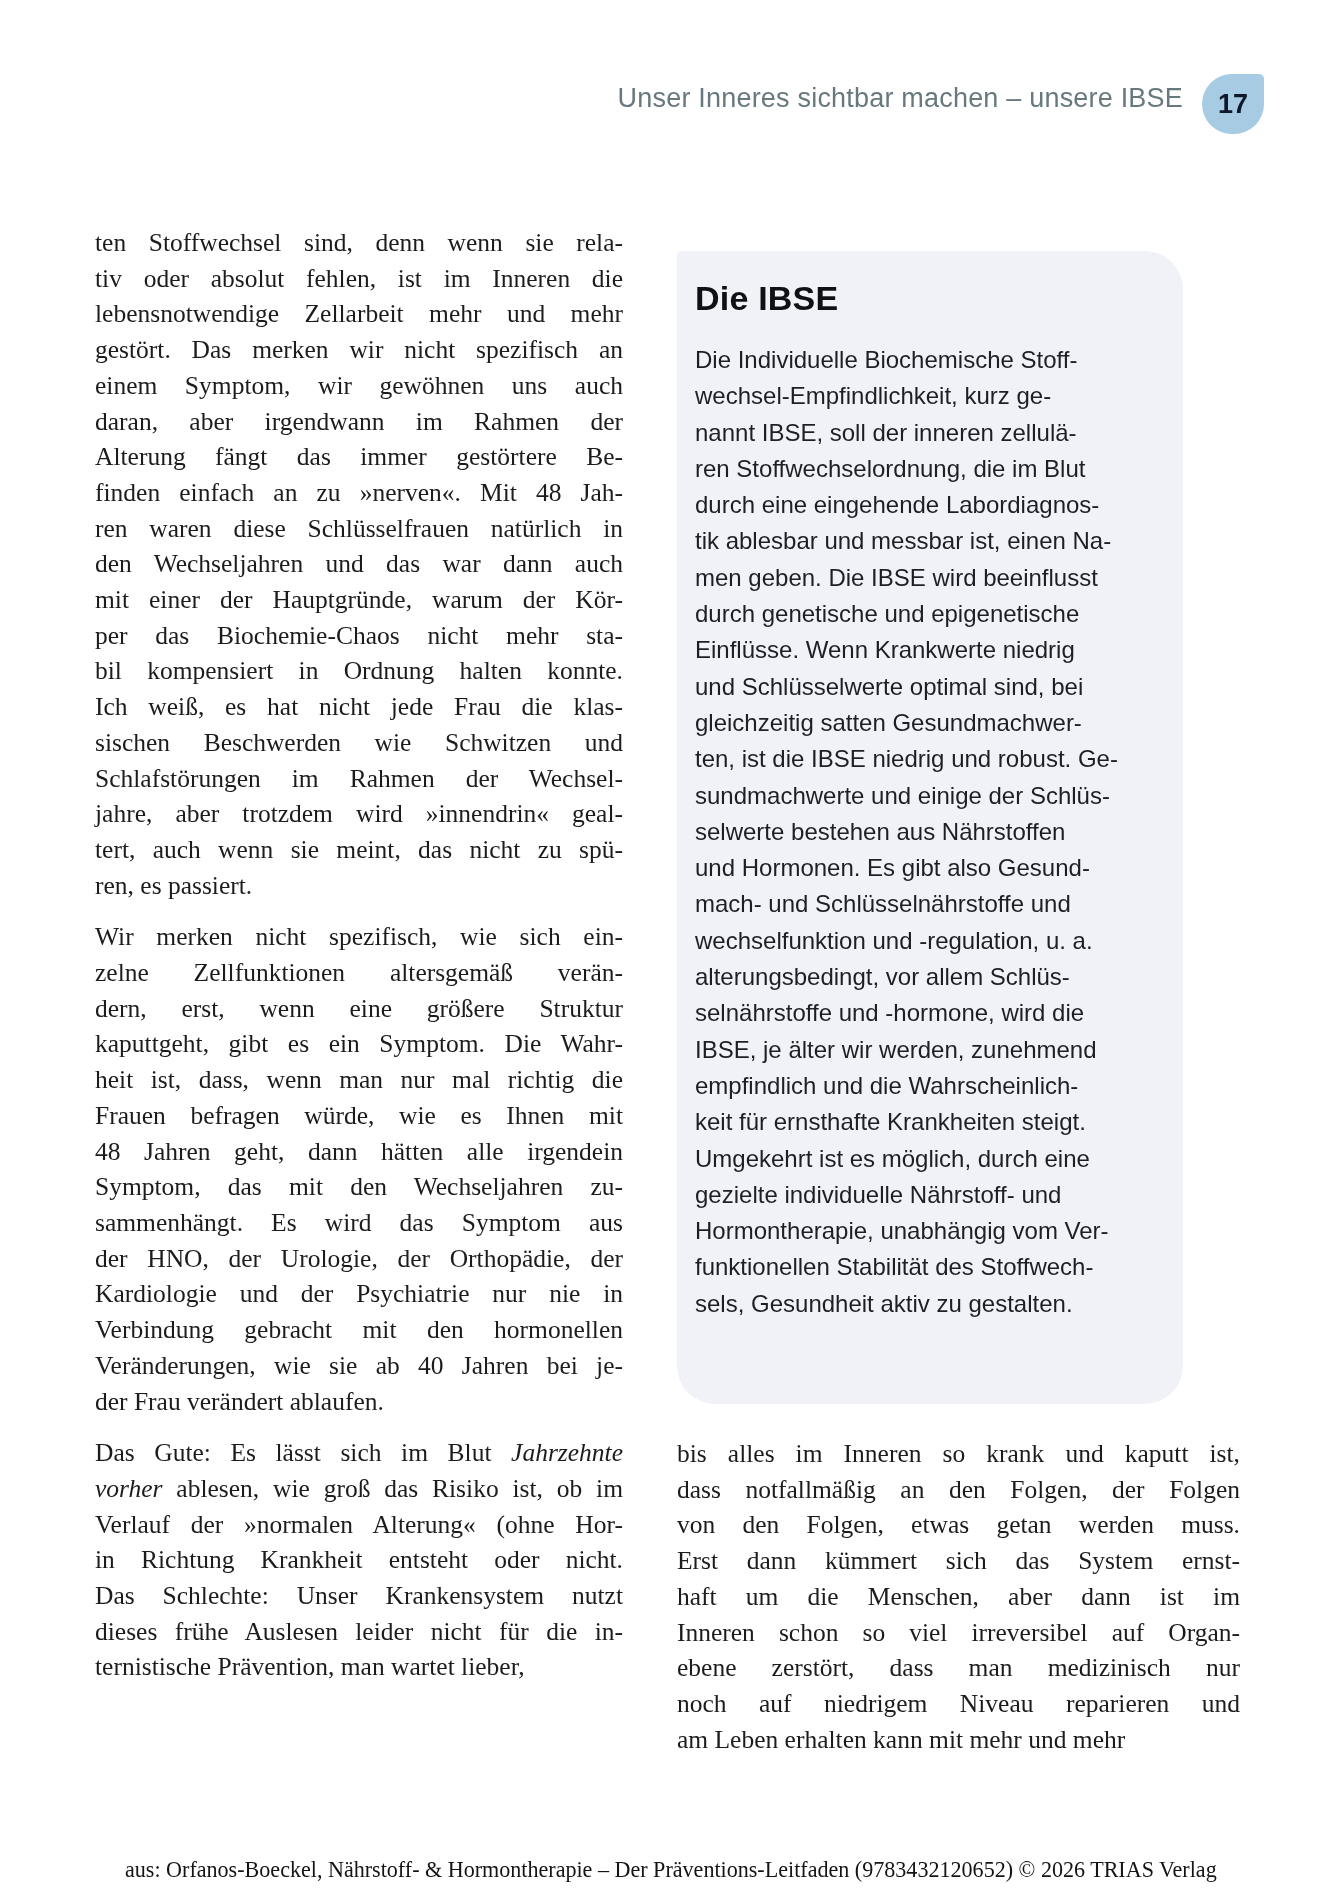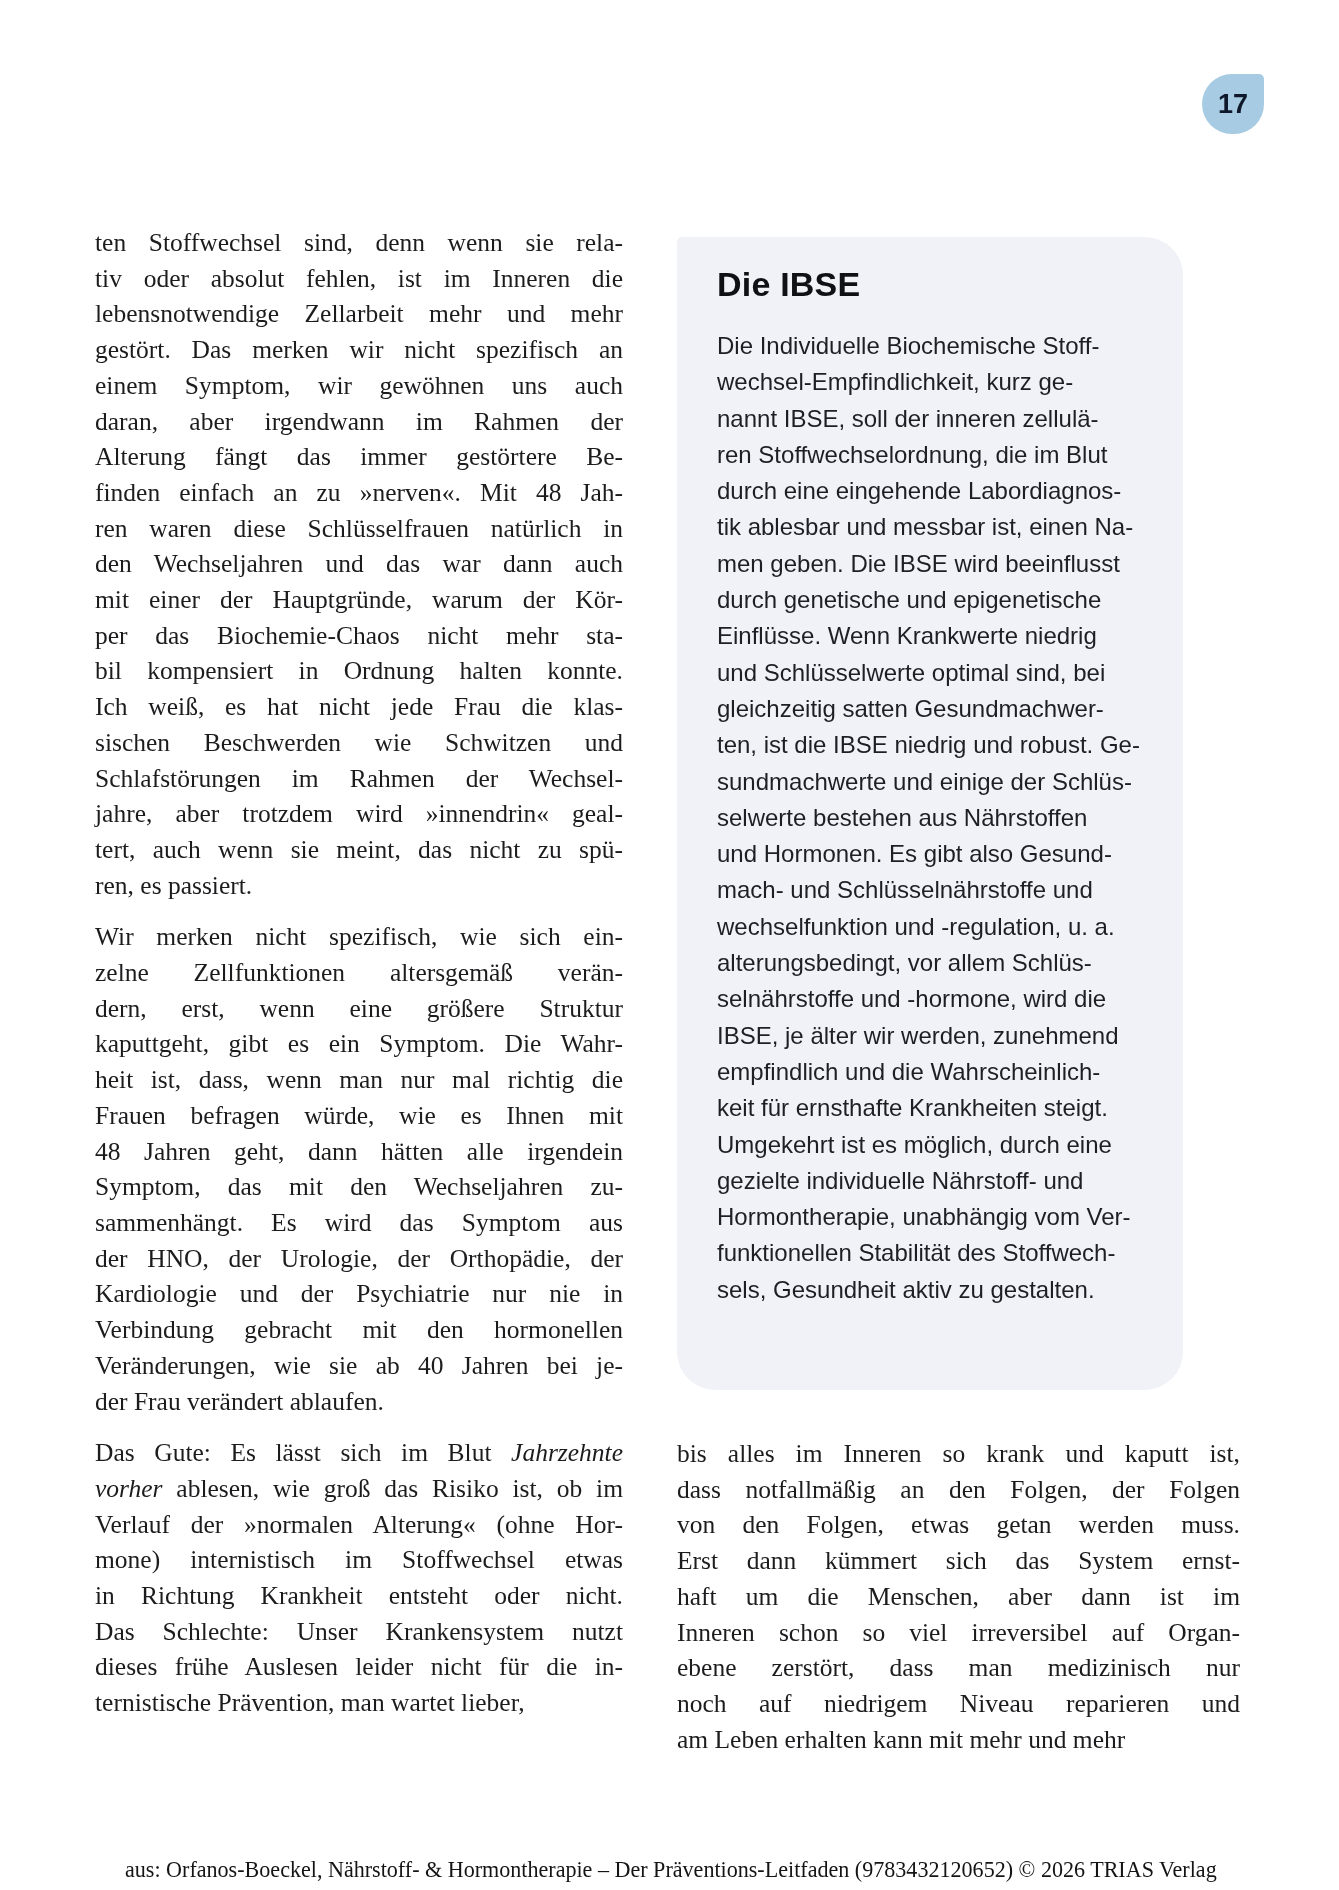--- a/index.html
+++ b/index.html
@@ -46,25 +46,25 @@
     font-size: 25.5px;
     line-height: 35.7px;
   }
   .para + .para { margin-top: 16px; }
   .para .line { text-align: justify; }
   .para .line.j { text-align-last: justify; }
   em { }
   .info-box {
     position: absolute;
     left: 677px;
-    top: 237px;
+    top: 251px;
     width: 506px;
     height: 1153px;
     border-radius: 5px 38px 38px 38px;
-    padding: 28px 16px 0 40px;
+    padding: 28px 16px 0 18px;
     font-family: "Liberation Sans", sans-serif;
     color: #1e1f24;
   }
   .info-box-title {
     font-size: 34px;
     font-weight: 700;
     letter-spacing: 0.2px;
     color: #101114;
     margin-bottom: 24px;
     font-family: "Liberation Sans", sans-serif;
@@ -92,20 +92,21 @@
     white-space: nowrap;
     transform: scaleX(0.92);
     transform-origin: left center;
   }
 </style>
 </head>
 <body>
 
 <div class="page">
 
+  <div class="running-head">Unser Inneres sichtbar machen – unsere IBSE</div>
 
   <div class="page-badge" style="background-color: rgb(166, 203, 226);">17</div>
 
   <section class="col-left">
     <div class="para">
         <div class="line j">ten Stoffwechsel sind, denn wenn sie rela-</div>
         <div class="line j">tiv oder absolut fehlen, ist im Inneren die</div>
         <div class="line j">lebensnotwendige Zellarbeit mehr und mehr</div>
         <div class="line j">gestört. Das merken wir nicht spezifisch an</div>
         <div class="line j">einem Symptom, wir gewöhnen uns auch</div>
@@ -137,21 +138,20 @@
         <div class="line j">der HNO, der Urologie, der Orthopädie, der</div>
         <div class="line j">Kardiologie und der Psychiatrie nur nie in</div>
         <div class="line j">Verbindung gebracht mit den hormonellen</div>
         <div class="line j">Veränderungen, wie sie ab 40 Jahren bei je-</div>
         <div class="line">der Frau verändert ablaufen.</div>
       </div>
     <div class="para">
         <div class="line j">Das Gute: Es lässt sich im Blut <em>Jahrzehnte</em></div>
         <div class="line j"><em>vorher</em> ablesen, wie groß das Risiko ist, ob im</div>
         <div class="line j">Verlauf der »normalen Alterung« (ohne Hor-</div>
-        <div class="line j">mone) internistisch im Stoffwechsel etwas</div>
         <div class="line j">in Richtung Krankheit entsteht oder nicht.</div>
         <div class="line j">Das Schlechte: Unser Krankensystem nutzt</div>
         <div class="line j">dieses frühe Auslesen leider nicht für die in-</div>
         <div class="line">ternistische Prävention, man wartet lieber,</div>
       </div>
   </section>
 
   <aside class="info-box" style="background-color: rgb(241, 242, 248);">
     <h2 class="info-box-title">Die IBSE</h2>
     <div class="info-box-body">

